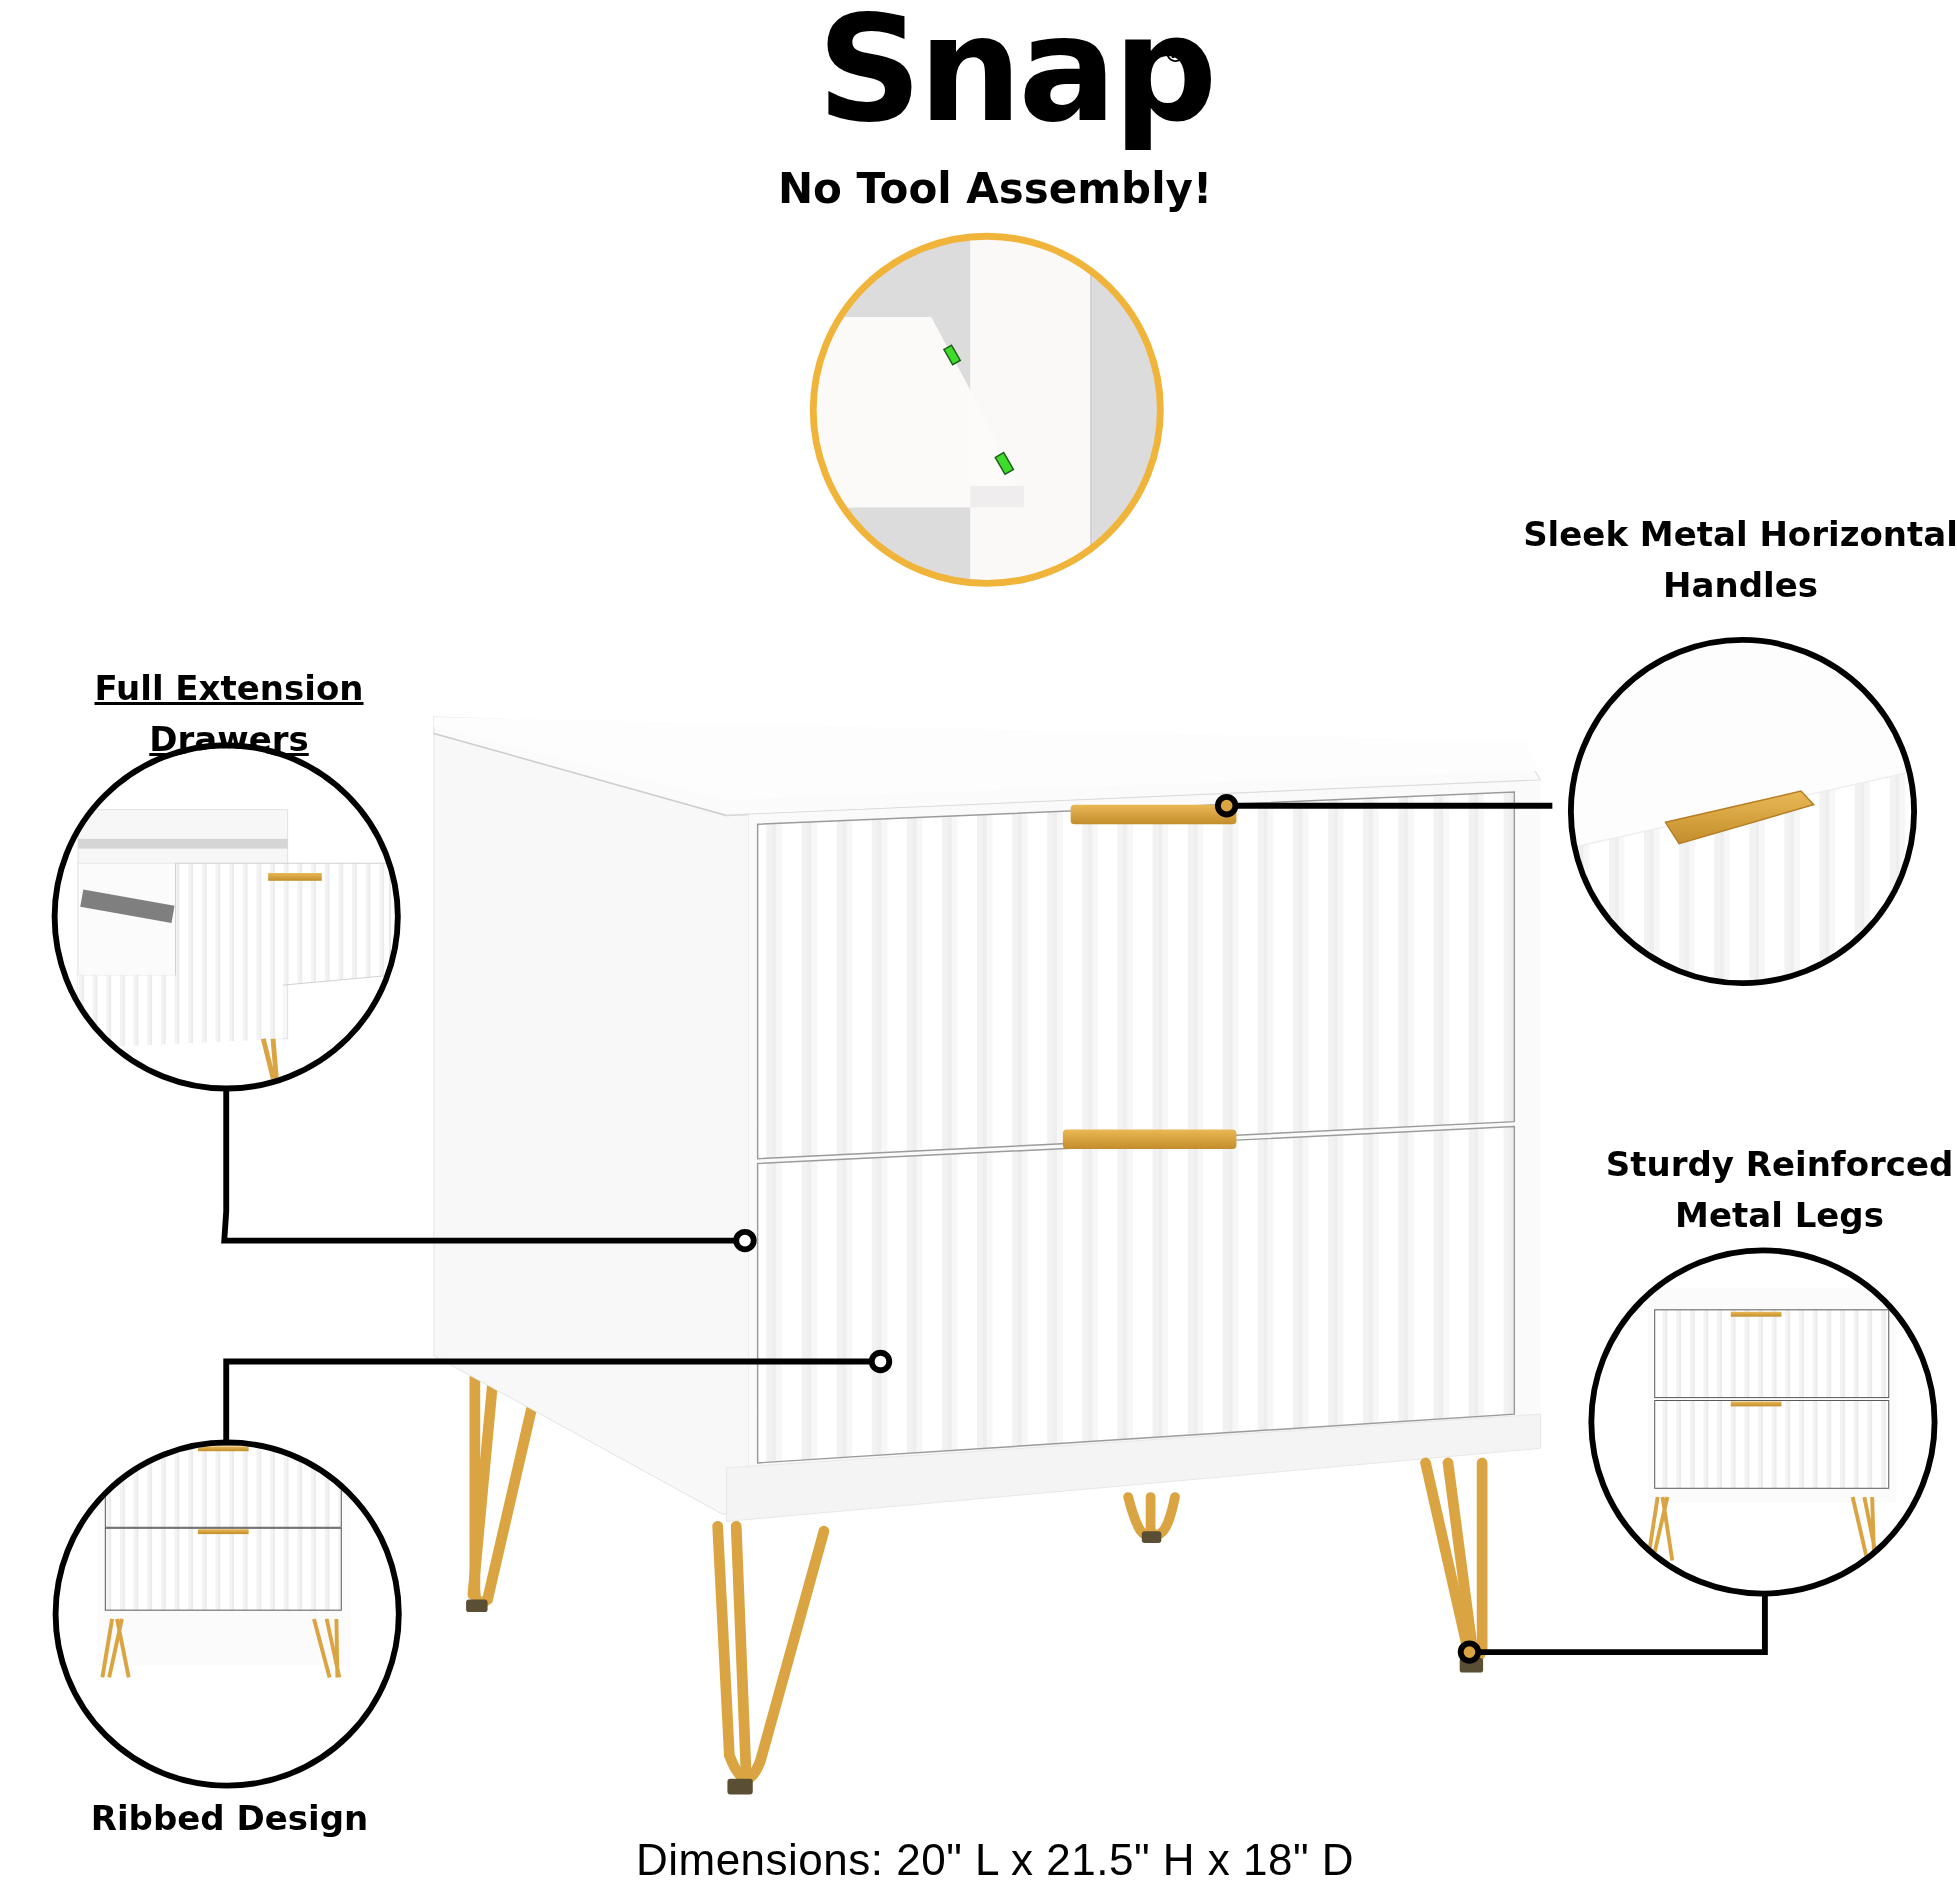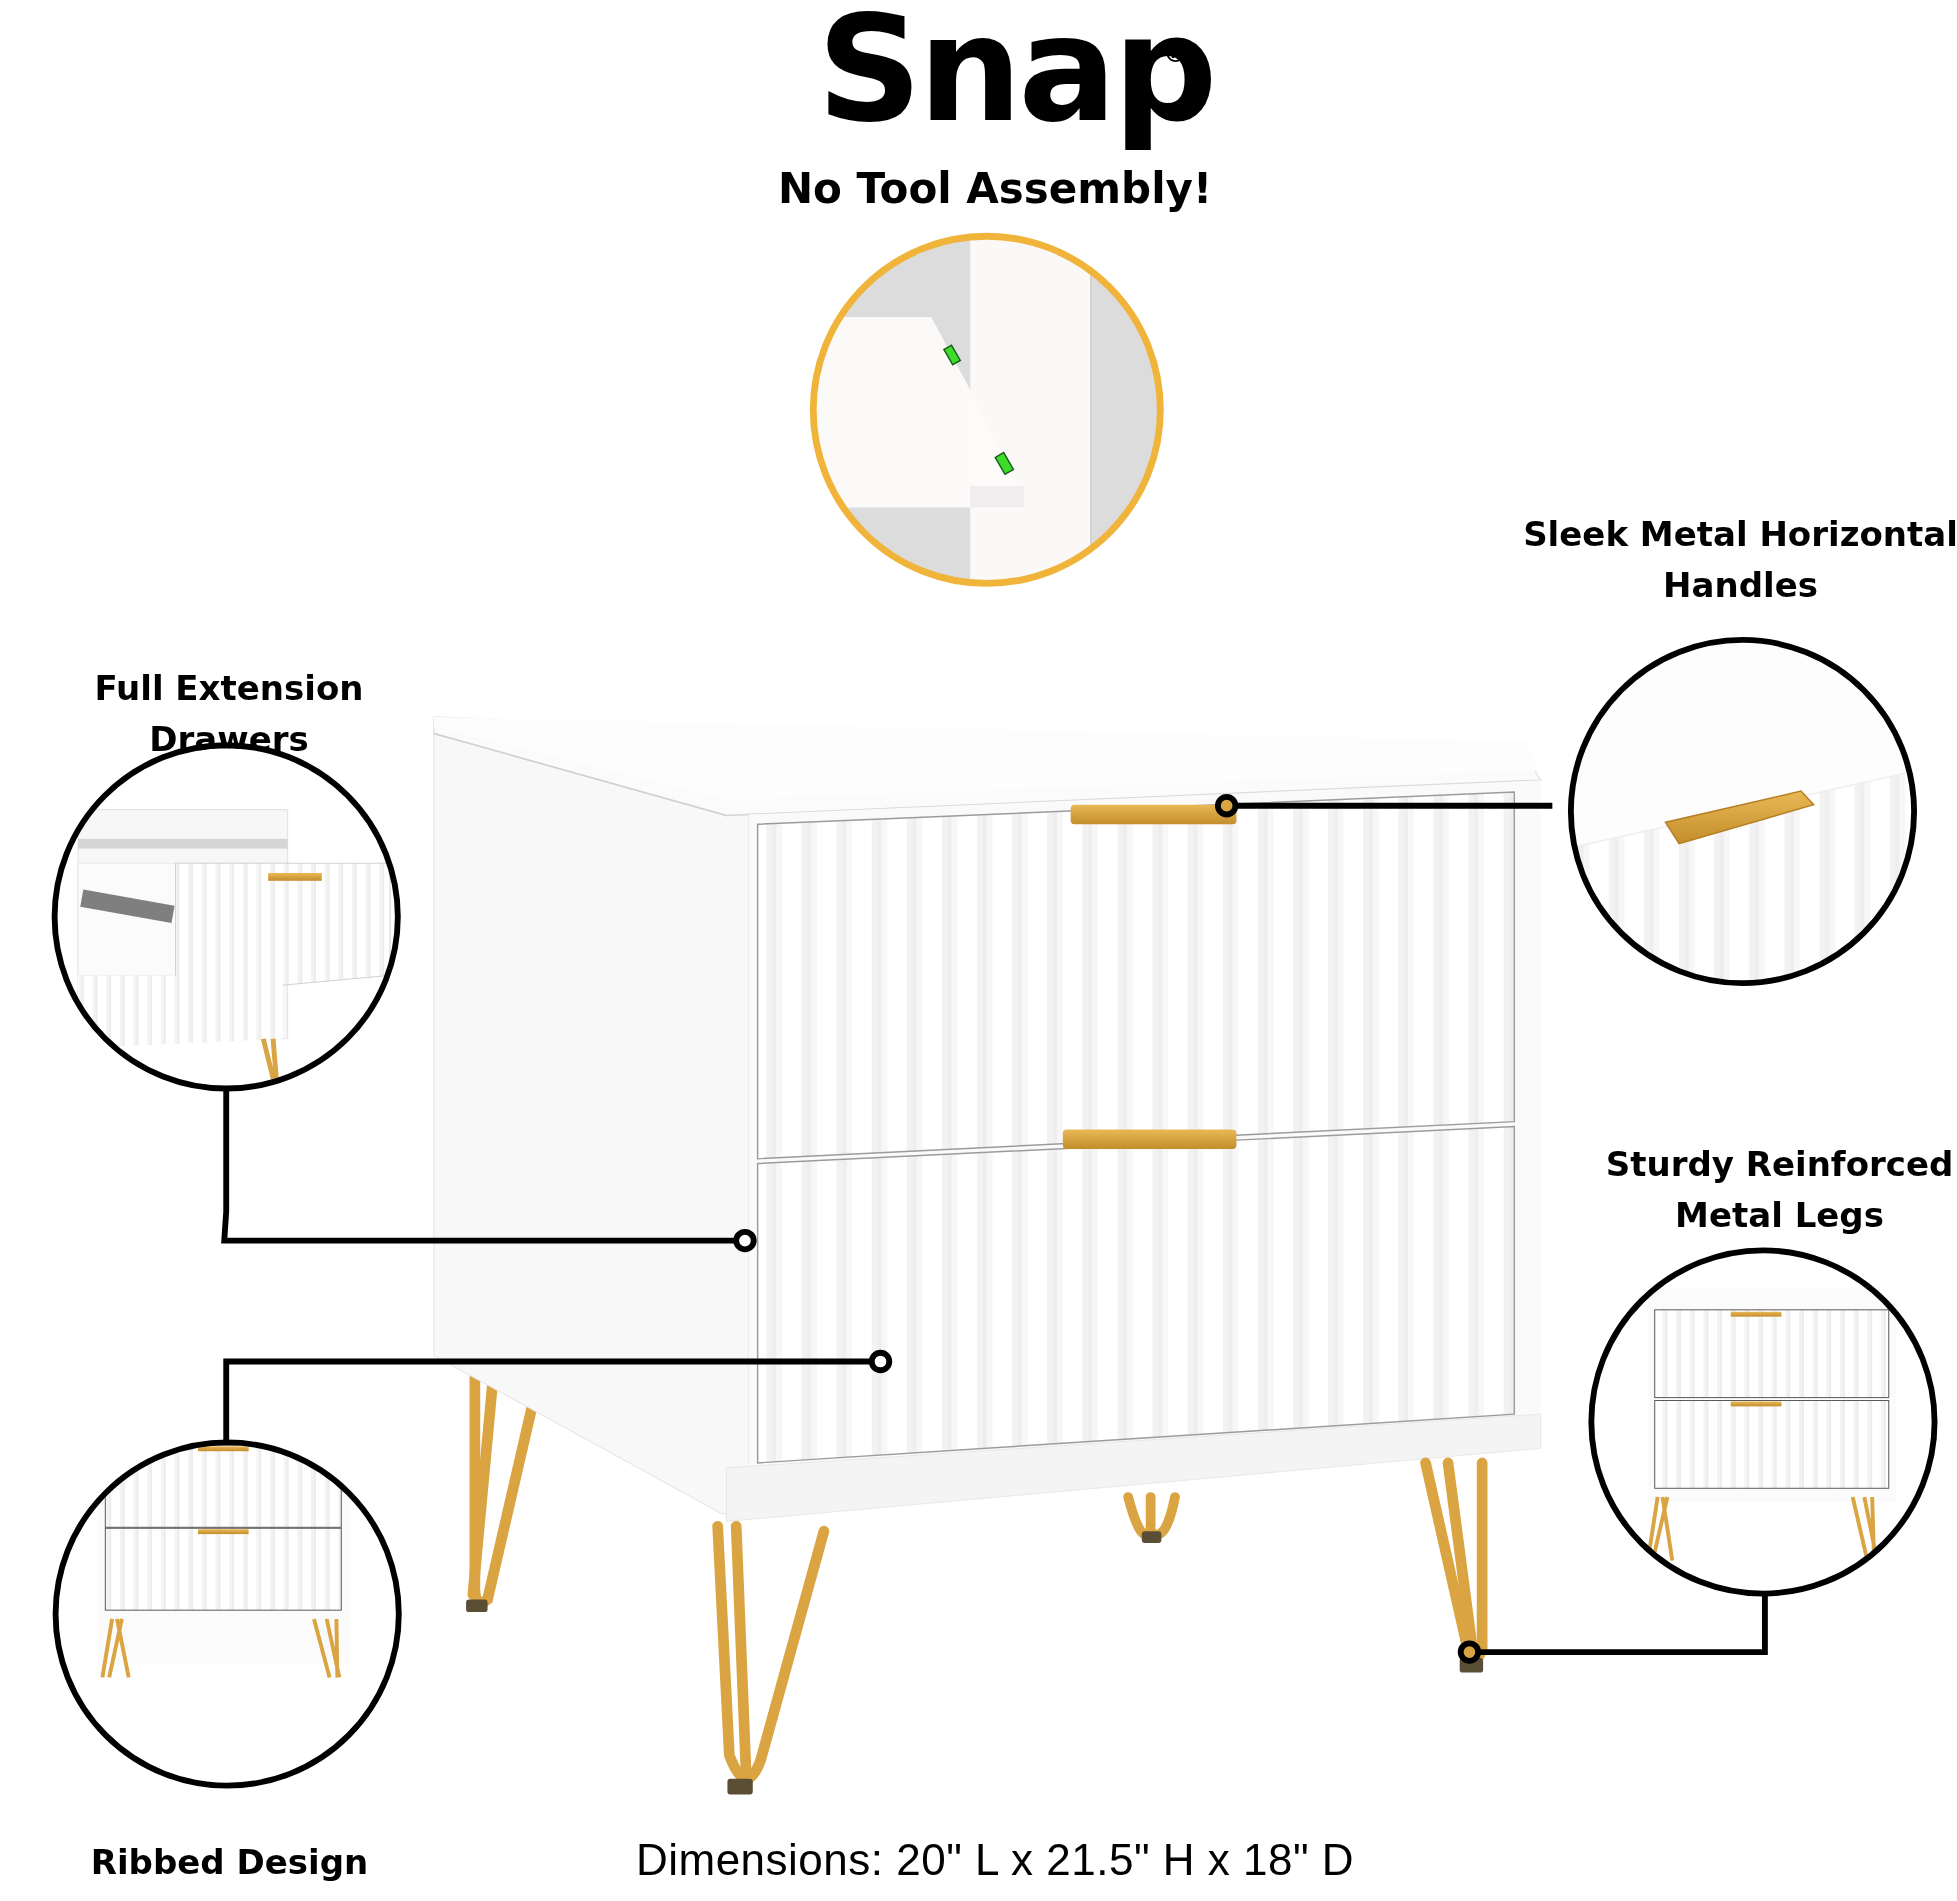--- a/index.html
+++ b/index.html
@@ -15,33 +15,33 @@
 </style>
 </head>
 <body>
 
 <div class="abs brand">
   <span class="brand-name">Snap</span>
   <span class="reg">®</span>
 </div>
 <div class="tagline">No Tool Assembly!</div>
 
-<div class="label" style="left:19.5px;top:663px;width:419px;">Full Extension Drawers</div>
+<div class="label" style="left:19.5px;top:663px;width:419px;text-decoration:underline;">Full Extension Drawers</div>
 
 <div class="label" style="left:1521px;top:509px;width:439px;">
   <div>Sleek Metal Horizontal</div>
   <div>Handles</div>
 </div>
 
 <div class="label" style="left:1560px;top:1139px;width:439px;">
   <div>Sturdy Reinforced</div>
   <div>Metal Legs</div>
 </div>
 
-<div class="label" style="left:59px;top:1793px;width:341px;margin-top:44px;">Ribbed Design</div>
+<div class="label" style="left:59px;top:1793px;width:341px;">Ribbed Design</div>
 
 <div class="dims">Dimensions: 20" L x 21.5" H x 18" D</div>
 
 <svg width="1957" height="1902" viewBox="0 0 2007 1950" style="pointer-events:none;z-index:0;">
   <defs>
     <pattern id="ribs" x="0" y="0" width="36" height="10" patternUnits="userSpaceOnUse">
       <rect width="36" height="10" fill="#ffffff"></rect>
       <rect x="0" y="0" width="4" height="10" fill="#eeeeee"></rect>
       <rect x="4" y="0" width="6" height="10" fill="#f7f7f7"></rect>
       <rect x="30" y="0" width="6" height="10" fill="#f2f2f2"></rect>

